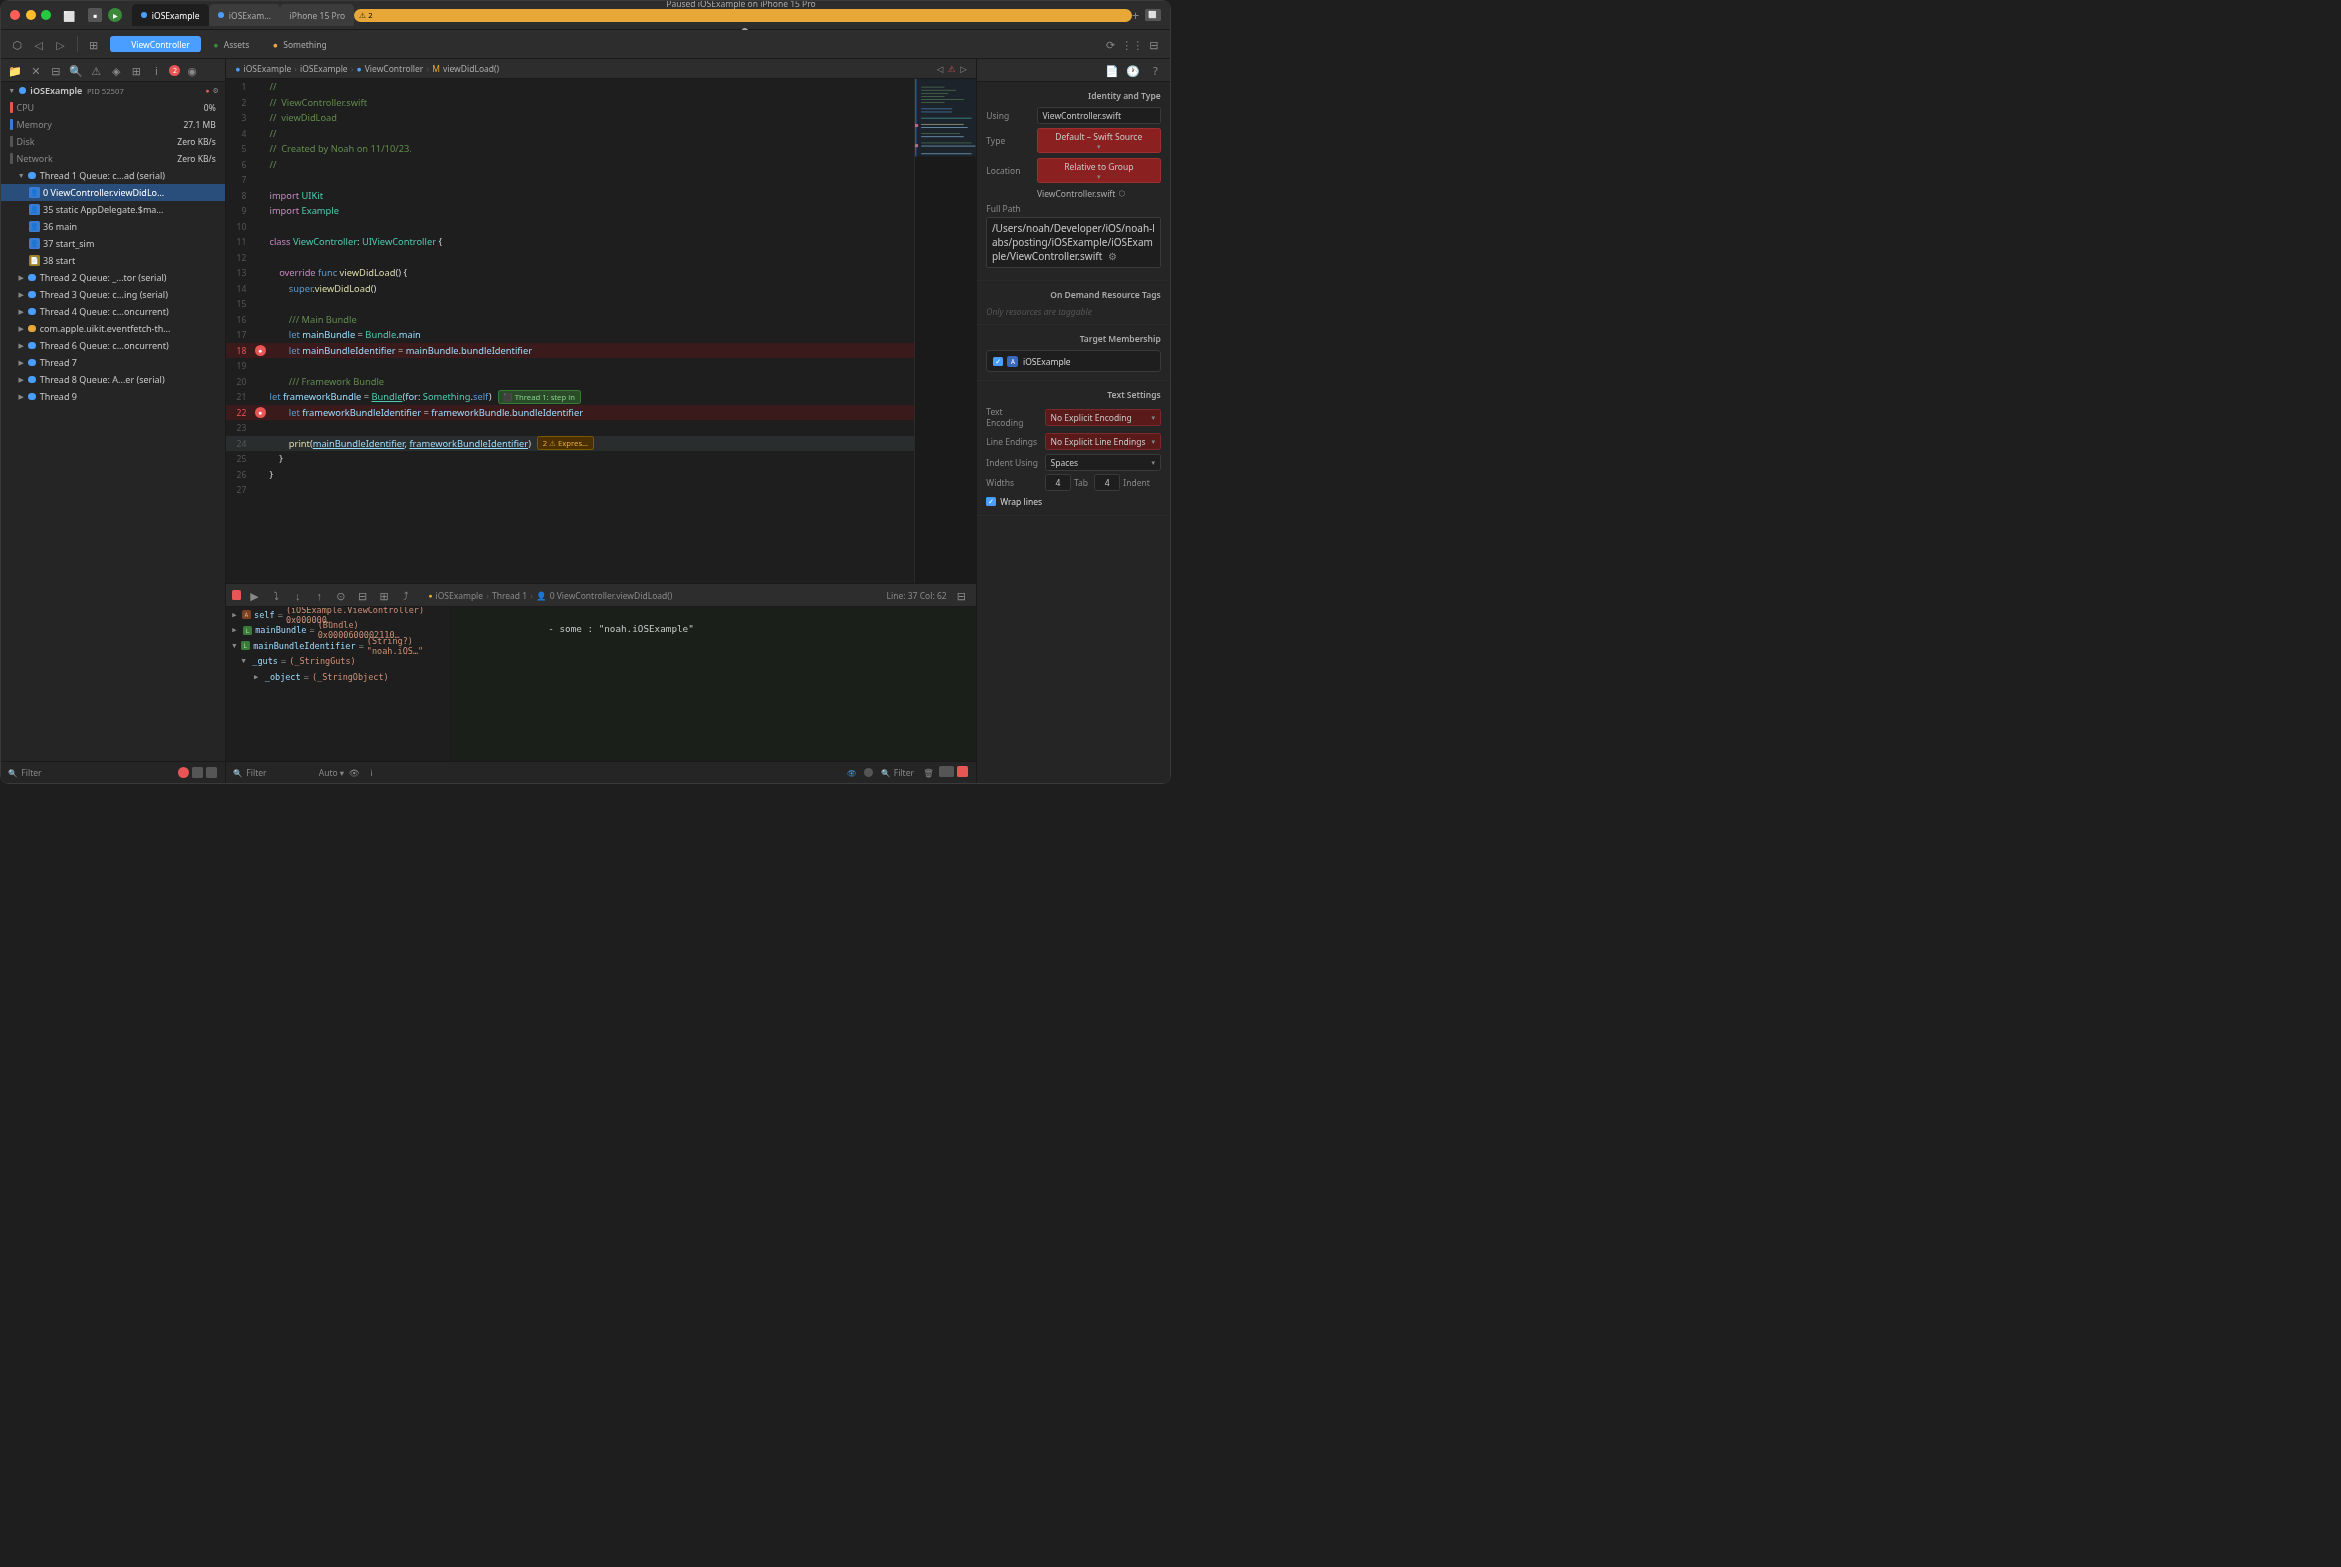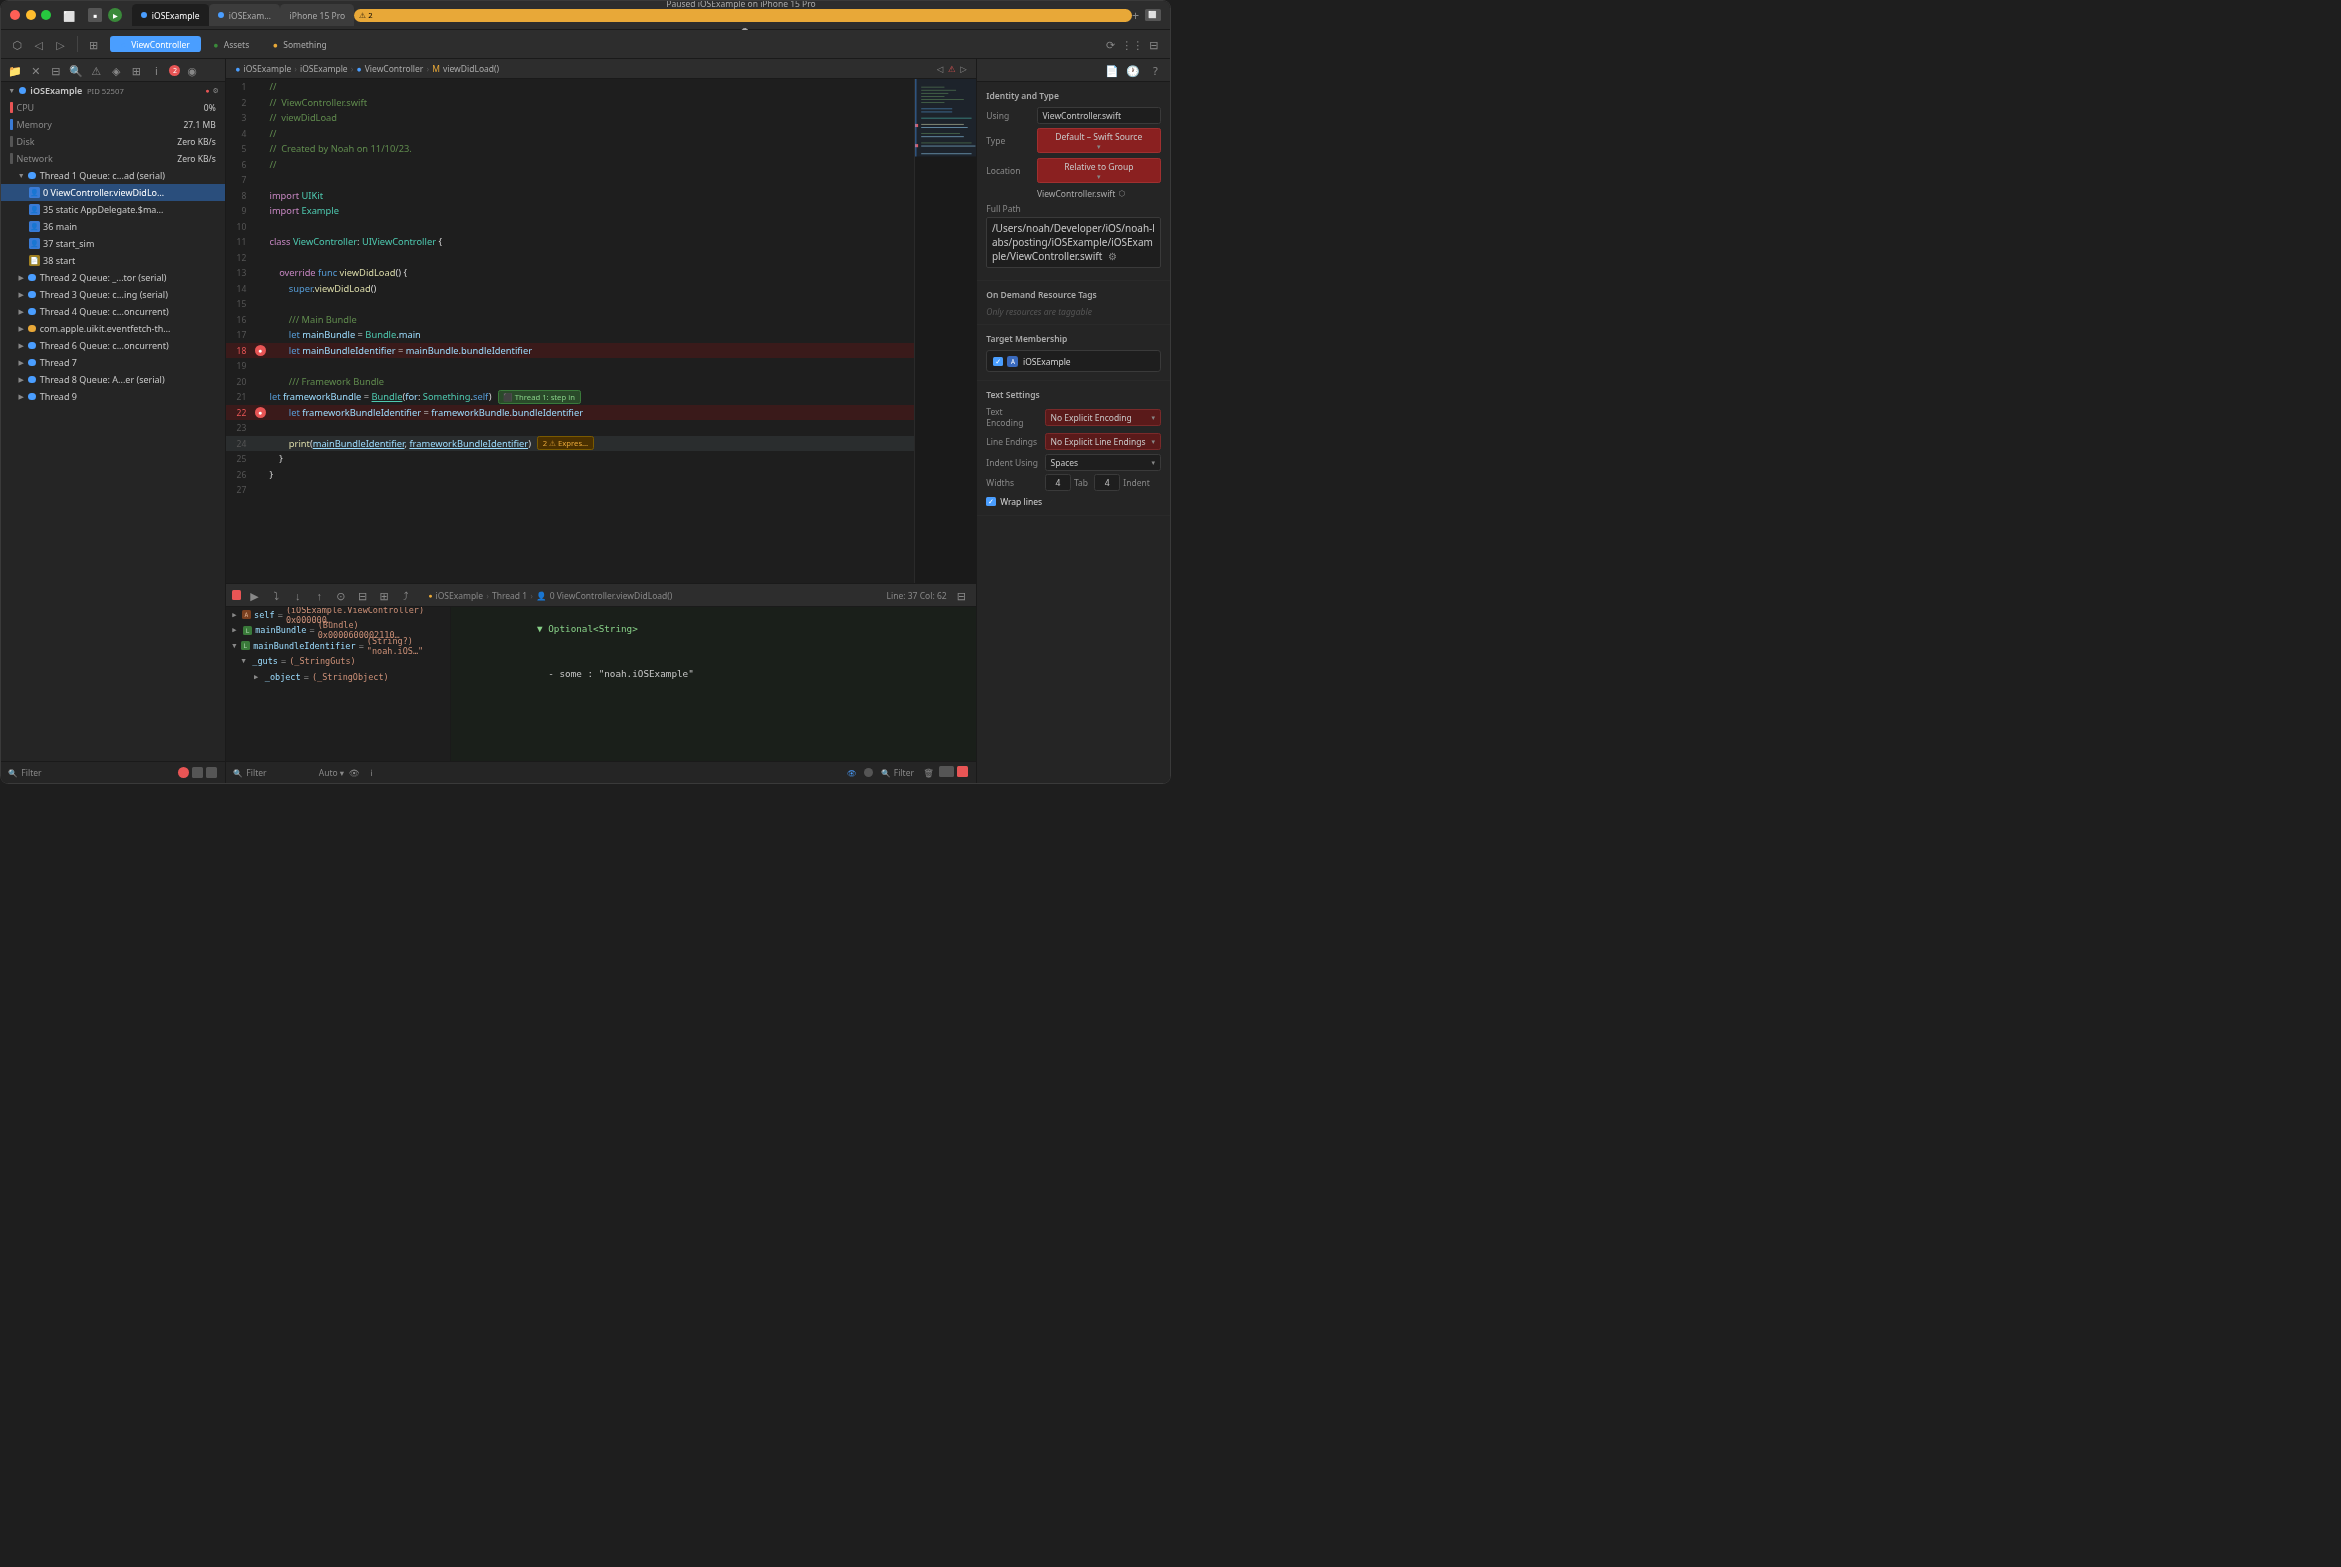--- a/index.html
+++ b/index.html
@@ -446,20 +446,21 @@
 
     .right-section {
       padding: 7.7px 9.3px;
       border-bottom: 0.8px solid #2a2a2a;
     }
     .right-section-title {
       color: #aaa;
       font-weight: 600;
       font-size: 8.5px;
       margin-bottom: 6.2px;
+      text-align: right;
     }
     .right-field-row {
       display: flex;
       align-items: center;
       margin-bottom: 4.6px;
       gap: 4.6px;
     }
     .right-field-label {
       color: #888;
       width: 46px;
@@ -1104,23 +1105,20 @@
             <div class="var-row" style="padding-left:28px;">
               <span class="var-arrow">▶</span>
               <span class="var-name-text">_object</span>
               <span class="var-eq">=</span>
               <span class="var-val">(_StringObject)</span>
             </div>
           </div>
 
           <div class="console-panel">
             <div class="console-line">
-              <span class="console-green">▼ Optional&lt;String&gt;</span>
-            </div>
-            <div class="console-line">
               <span class="console-output">  - some : "noah.iOSExample"</span>
             </div>
             <div style="height:124px;"></div>
 
           </div>
         </div>
       </div>
 
       <div class="status-bar">
         <div class="status-filter">

